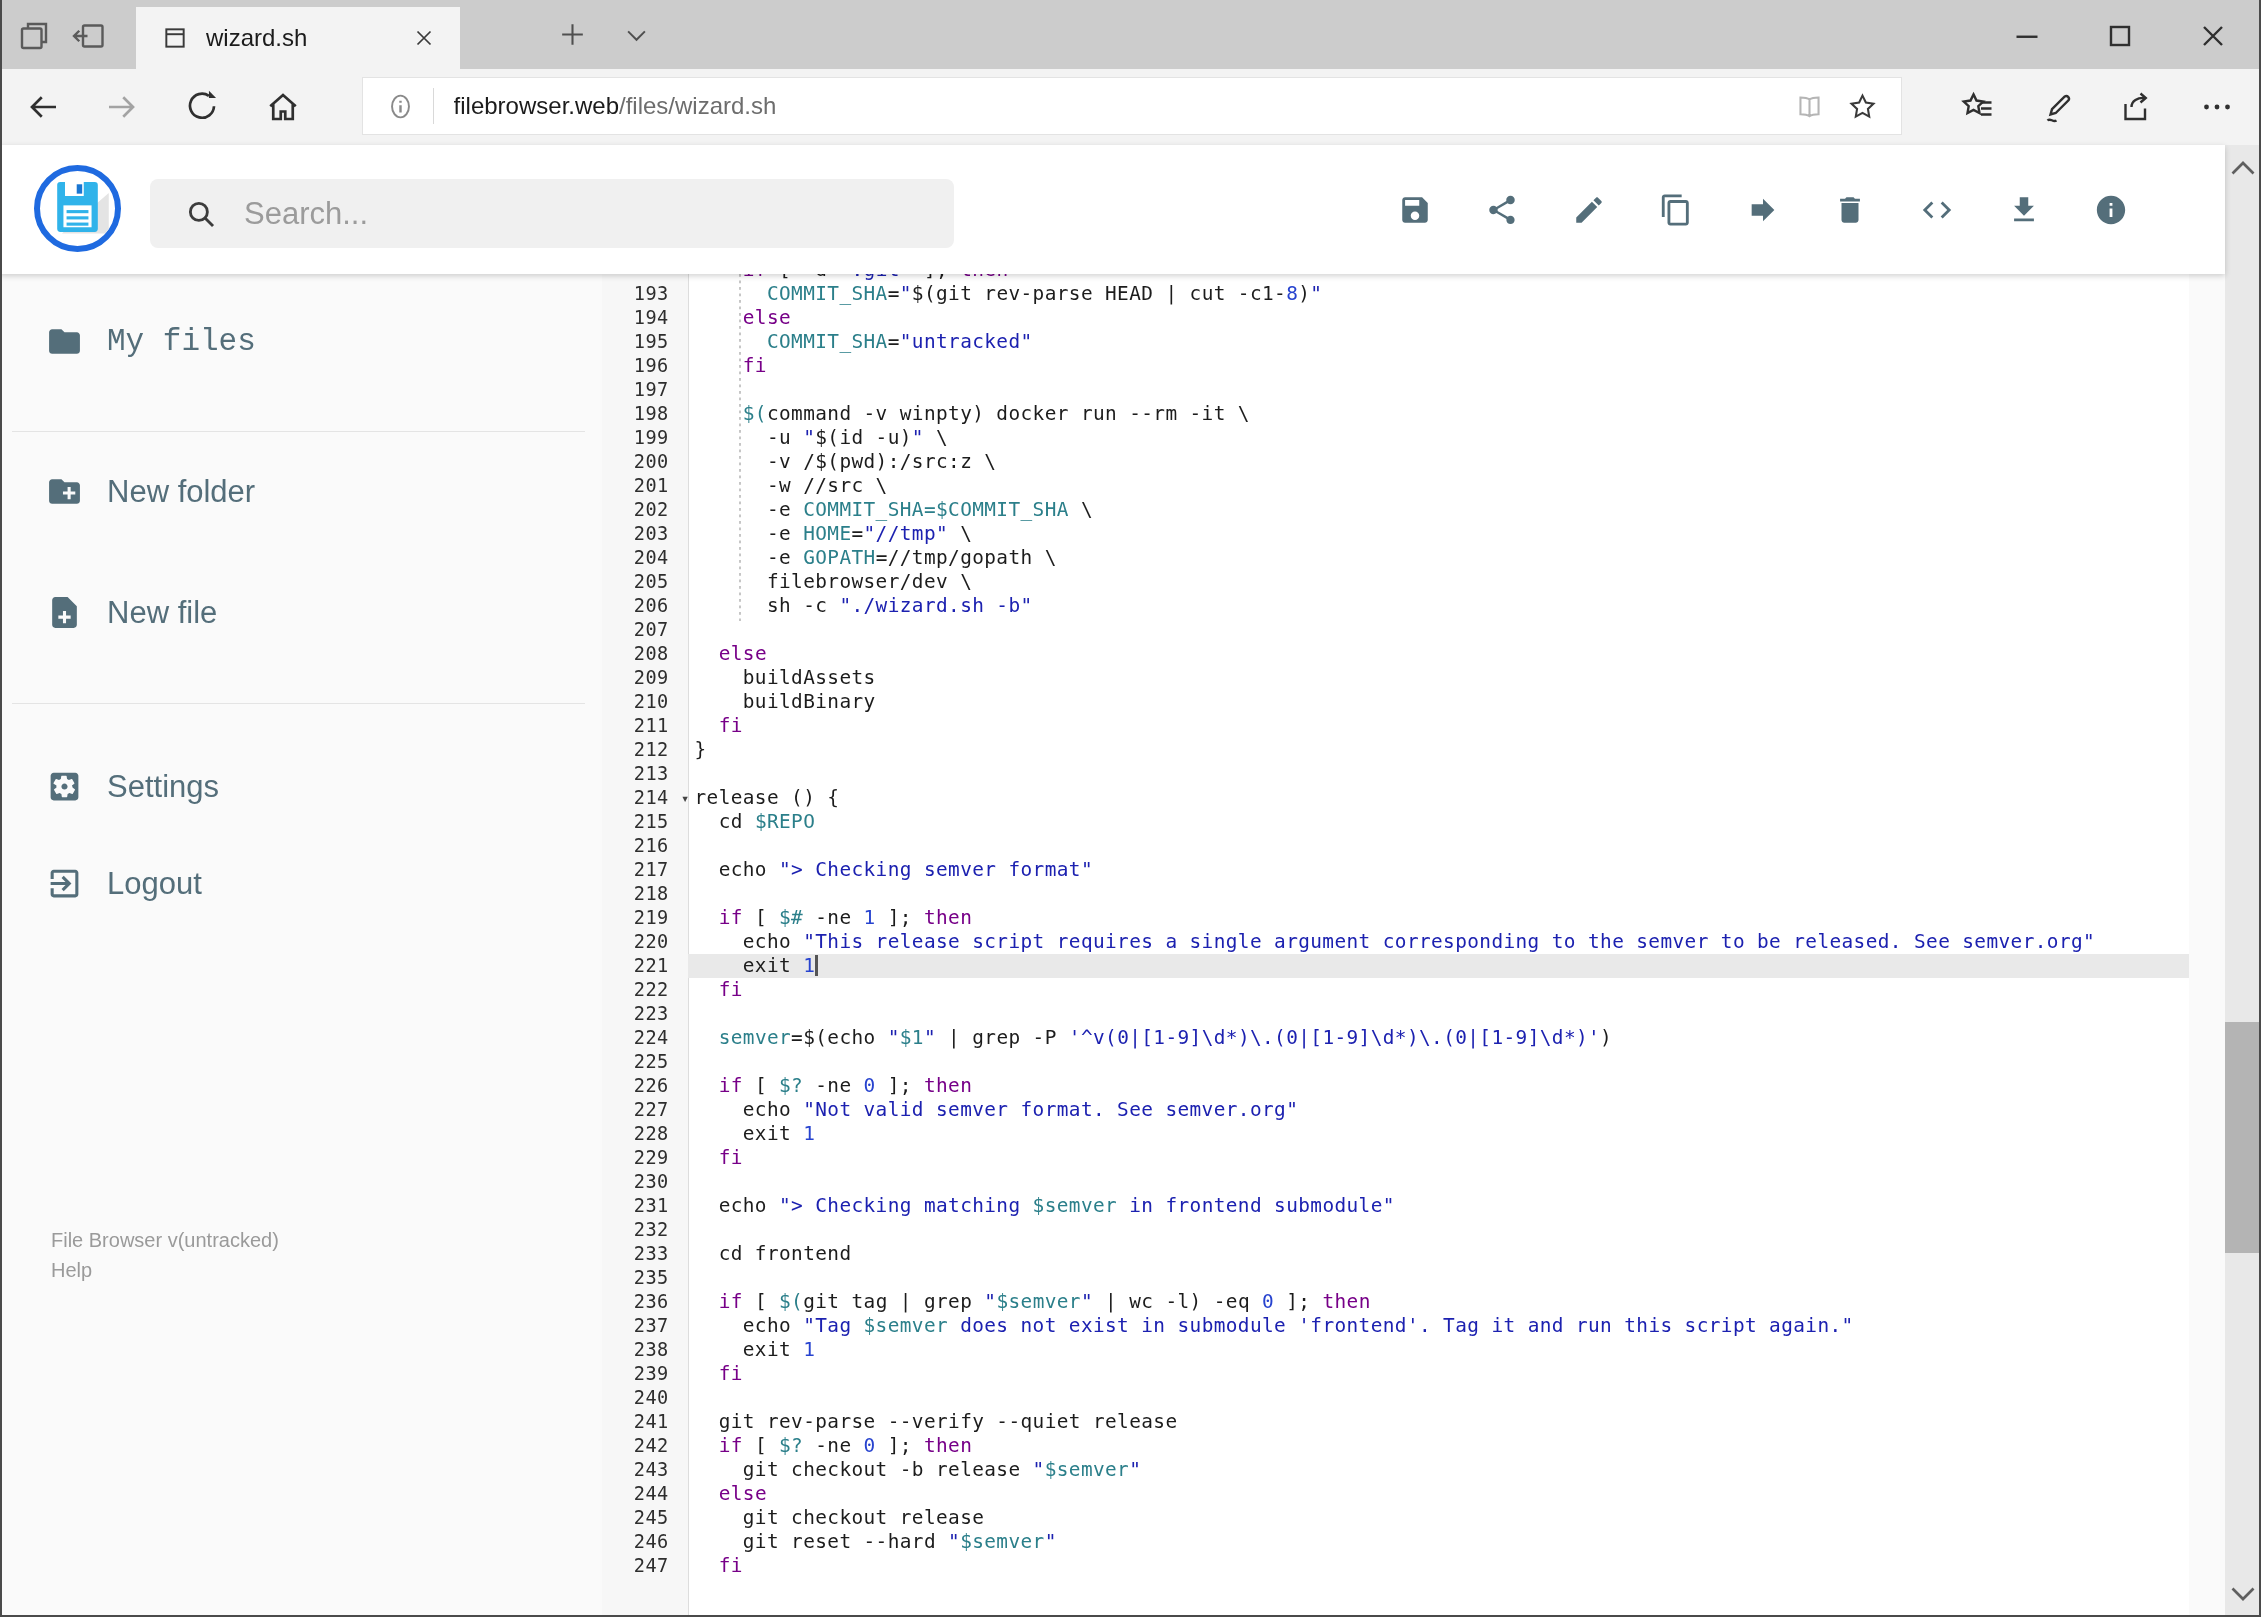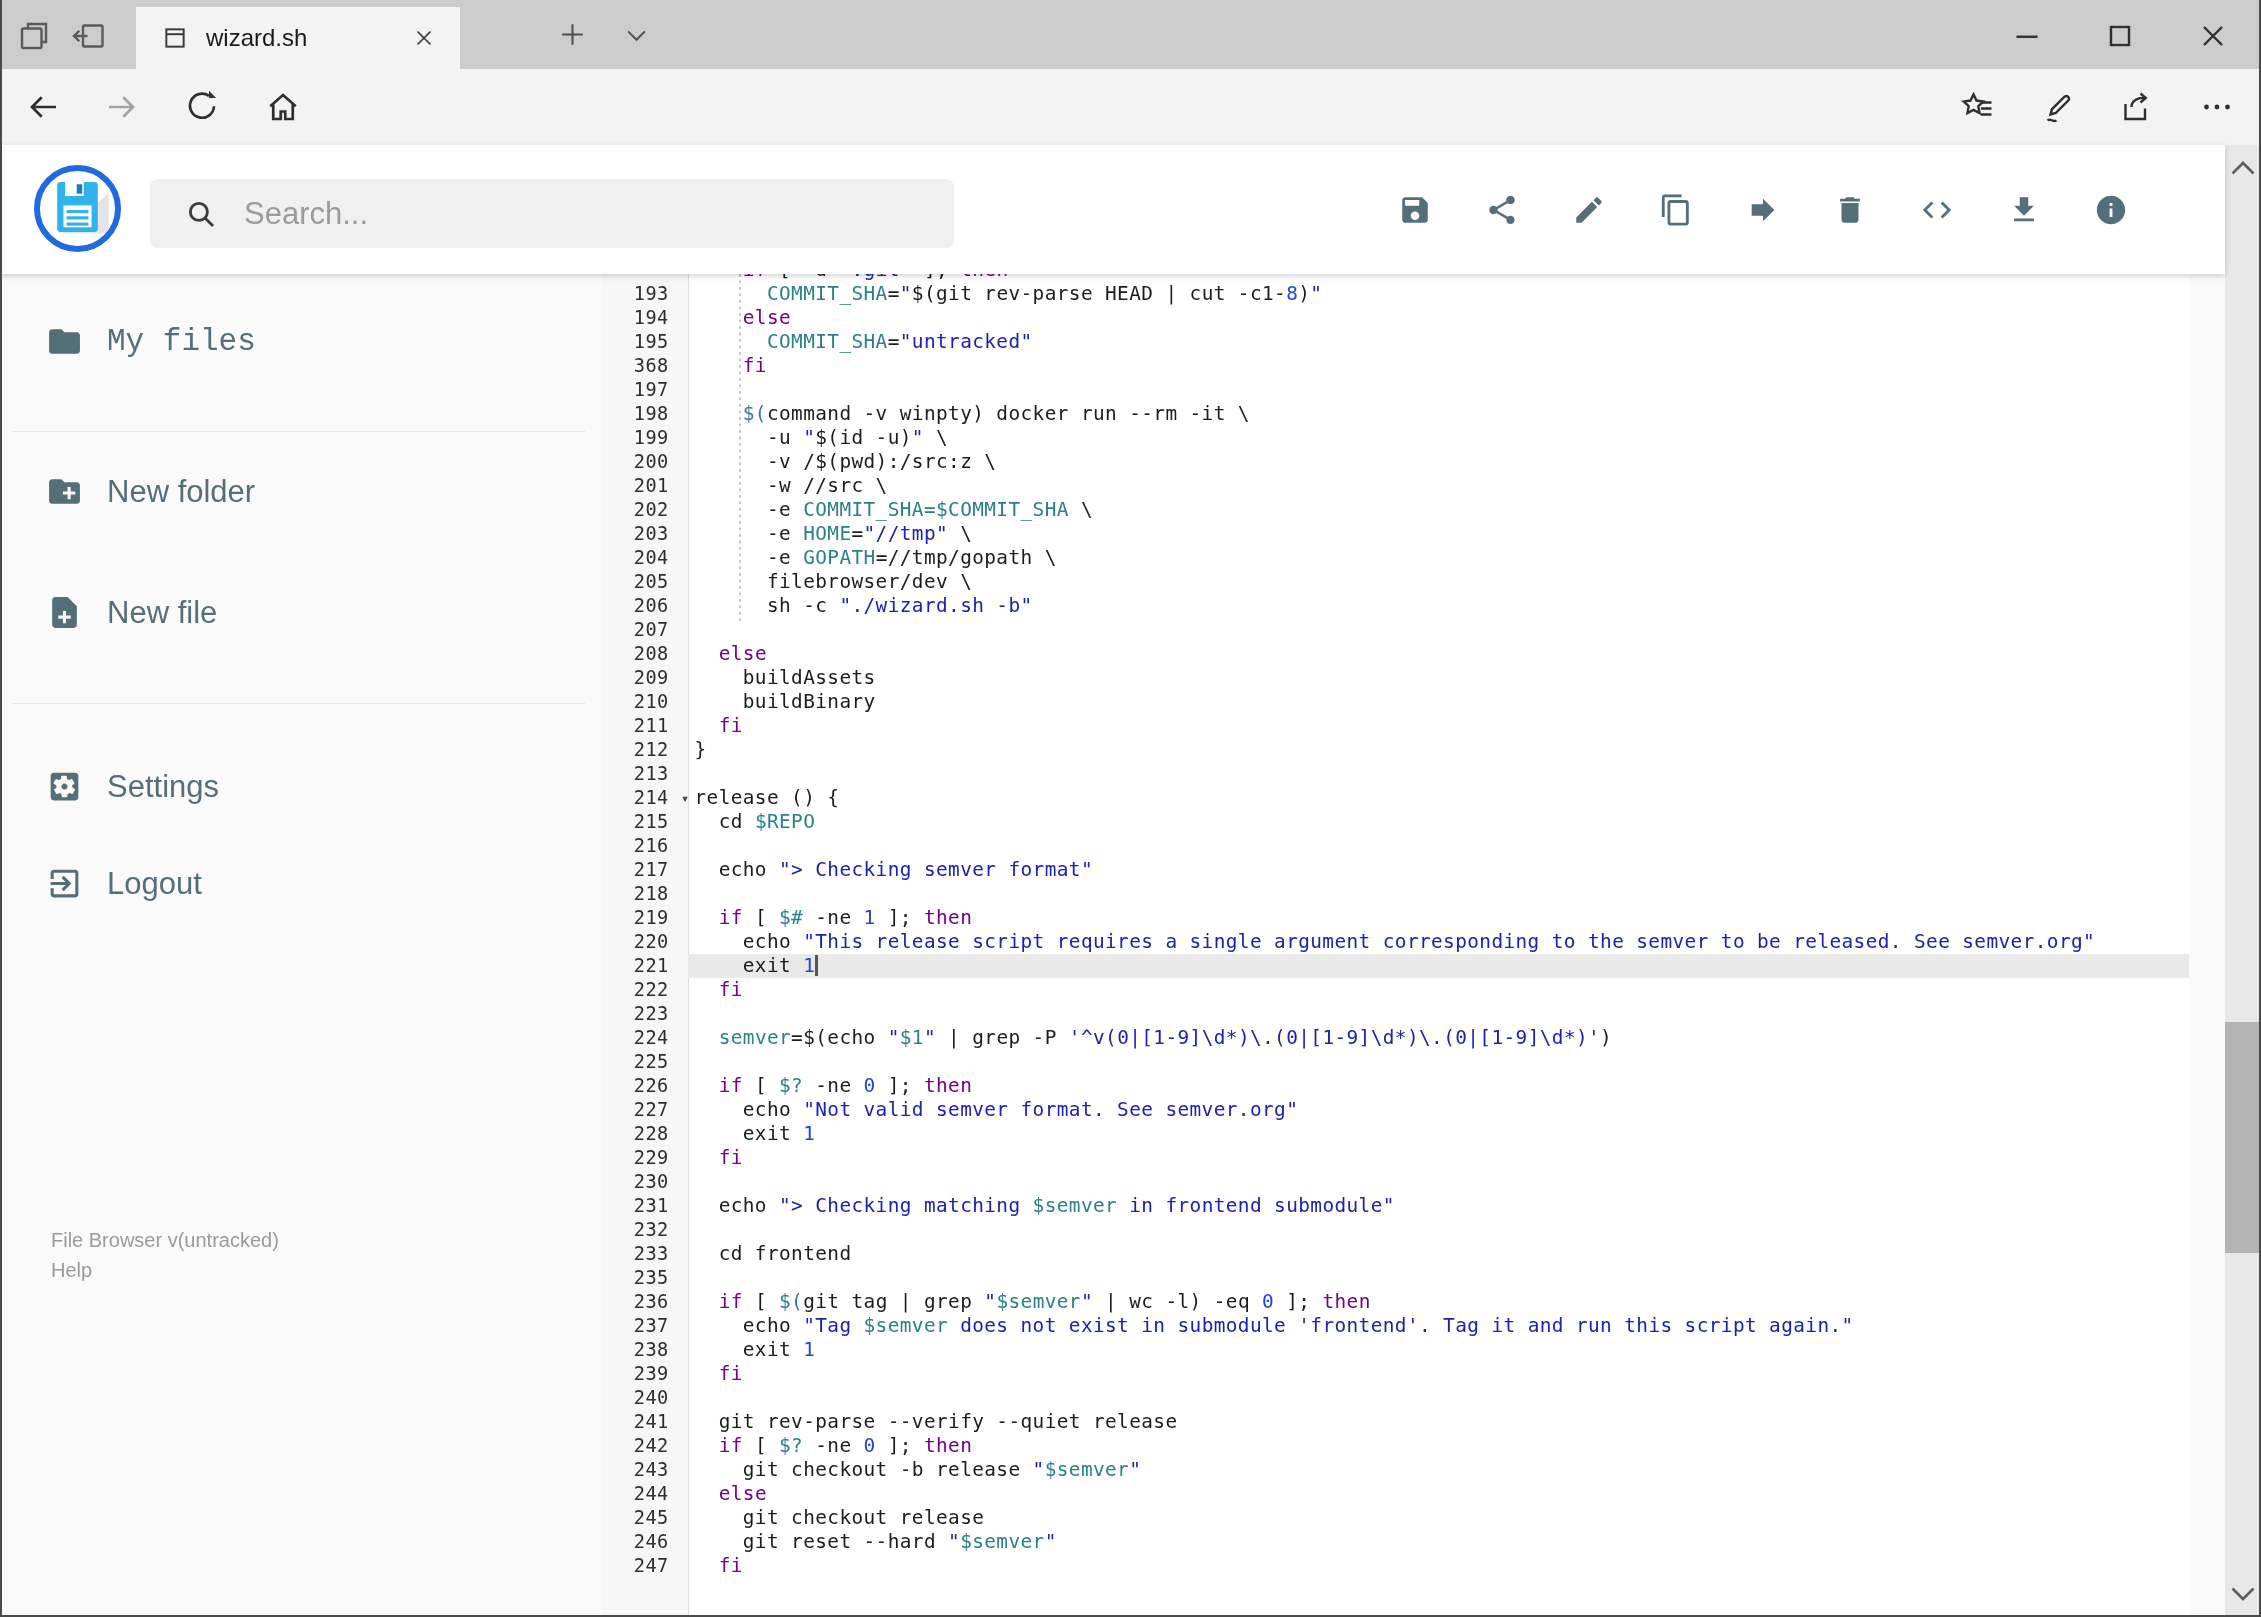--- a/index.html
+++ b/index.html
@@ -160,20 +160,40 @@
           <path d="M16.6 4.6A8 8 0 1 0 20 11.5"></path>
           <path d="M16.6 1.2v6.6h6.6z" fill="currentColor" stroke="none" transform="scale(0.72) translate(6.5,0.5)"></path>
         </svg>
     </div>
     <div class="nav-icon" style="left:265px">
       <svg viewBox="0 0 24 24" fill="none" stroke="currentColor" stroke-width="1.8">
           <path d="M3.5 11.5 12 4l8.5 7.5M5.5 10v10h5v-5h3v5h5V10"></path>
         </svg>
     </div>
 
+    <div class="urlbar">
+      <span class="url-info">
+        <svg viewBox="0 0 24 24" fill="none" stroke="currentColor" stroke-width="1.6">
+            <ellipse cx="12" cy="12" rx="7" ry="9"></ellipse>
+            <path d="M12 11v6M12 7.2v1.6" stroke-width="2"></path>
+          </svg>
+      </span>
+      <span class="url-sep"></span>
+      <span class="url-text"><span class="url-domain">filebrowser.web</span><span class="url-path">/files/wizard.sh</span></span>
+      <span class="url-icon book">
+        <svg viewBox="0 0 24 24" fill="none" stroke="currentColor" stroke-width="1.6">
+            <path d="M12 6.5C10.3 5.3 8.2 5 5 5v13c3.2 0 5.3.3 7 1.5 1.7-1.2 3.8-1.5 7-1.5V5c-3.2 0-5.3.3-7 1.5zM12 6.5v13"></path>
+          </svg>
+      </span>
+      <span class="url-icon star">
+        <svg viewBox="0 0 24 24" fill="none" stroke="currentColor" stroke-width="1.6">
+            <path d="M12 3.6l2.6 5.3 5.9.9-4.3 4.1 1 5.9-5.2-2.8-5.2 2.8 1-5.9L3.5 9.8l5.9-.9z"></path>
+          </svg>
+      </span>
+    </div>
 
     <div class="nav-icon" style="left:1960px">
       <svg viewBox="0 0 24 24" fill="none" stroke="currentColor" stroke-width="1.6">
           <path d="M9 3.6l2 4.1 4.5.7-3.3 3.1.8 4.5-4-2.1-4 2.1.8-4.5L2.5 8.4 7 7.7z"></path>
           <path d="M14 13h7M14 17h7M14 9h7" stroke-width="1.8"></path>
         </svg>
     </div>
     <div class="nav-icon" style="left:2040px">
       <svg viewBox="0 0 24 24" fill="none" stroke="currentColor" stroke-width="1.6">
           <path d="M7 17l1-3.5L16.5 5a1.8 1.8 0 0 1 2.5 2.5L10.5 16 7 17z"></path>
@@ -317,21 +337,21 @@
     </div>
 
   <div class="editor" id="editor" style="--kw: #770088; --vr: #2b7f8a; --st: #1c21b0; --nm: #2743cf; --pl: #1c1c1c;">
     <div class="gutterbg"></div>
     <div class="indent-guide"></div>
     <div class="rows" id="rows">
         <div class="cm-row"><div class="cm-gut"></div><div class="cm-code"><span class="tok-p">    </span><span class="tok-k">if</span><span class="tok-p"> [ -d </span><span class="tok-s">".git"</span><span class="tok-p"> ]; </span><span class="tok-k">then</span></div></div>
         <div class="cm-row"><div class="cm-gut">193</div><div class="cm-code"><span class="tok-p">      </span><span class="tok-v">COMMIT_SHA</span><span class="tok-p">=</span><span class="tok-s">"</span><span class="tok-p">$(git rev-parse HEAD | cut -c1-</span><span class="tok-n">8</span><span class="tok-p">)</span><span class="tok-s">"</span></div></div>
         <div class="cm-row"><div class="cm-gut">194</div><div class="cm-code"><span class="tok-p">    </span><span class="tok-k">else</span></div></div>
         <div class="cm-row"><div class="cm-gut">195</div><div class="cm-code"><span class="tok-p">      </span><span class="tok-v">COMMIT_SHA</span><span class="tok-p">=</span><span class="tok-s">"untracked"</span></div></div>
-        <div class="cm-row"><div class="cm-gut">368</div><div class="cm-code"><span class="tok-p">    </span><span class="tok-k">fi</span></div></div>
+        <div class="cm-row"><div class="cm-gut">196</div><div class="cm-code"><span class="tok-p">    </span><span class="tok-k">fi</span></div></div>
         <div class="cm-row"><div class="cm-gut">197</div><div class="cm-code"></div></div>
         <div class="cm-row"><div class="cm-gut">198</div><div class="cm-code"><span class="tok-p">    </span><span class="tok-v">$(</span><span class="tok-p">command -v winpty) docker run --rm -it \</span></div></div>
         <div class="cm-row"><div class="cm-gut">199</div><div class="cm-code"><span class="tok-p">      -u </span><span class="tok-s">"</span><span class="tok-p">$(id -u)</span><span class="tok-s">"</span><span class="tok-p"> \</span></div></div>
         <div class="cm-row"><div class="cm-gut">200</div><div class="cm-code"><span class="tok-p">      -v /$(pwd):/src:z \</span></div></div>
         <div class="cm-row"><div class="cm-gut">201</div><div class="cm-code"><span class="tok-p">      -w //src \</span></div></div>
         <div class="cm-row"><div class="cm-gut">202</div><div class="cm-code"><span class="tok-p">      -e </span><span class="tok-v">COMMIT_SHA=$COMMIT_SHA</span><span class="tok-p"> \</span></div></div>
         <div class="cm-row"><div class="cm-gut">203</div><div class="cm-code"><span class="tok-p">      -e </span><span class="tok-v">HOME</span><span class="tok-p">=</span><span class="tok-s">"//tmp"</span><span class="tok-p"> \</span></div></div>
         <div class="cm-row"><div class="cm-gut">204</div><div class="cm-code"><span class="tok-p">      -e </span><span class="tok-v">GOPATH</span><span class="tok-p">=//tmp/gopath \</span></div></div>
         <div class="cm-row"><div class="cm-gut">205</div><div class="cm-code"><span class="tok-p">      filebrowser/dev \</span></div></div>
         <div class="cm-row"><div class="cm-gut">206</div><div class="cm-code"><span class="tok-p">      sh -c </span><span class="tok-s">"./wizard.sh -b"</span></div></div>

